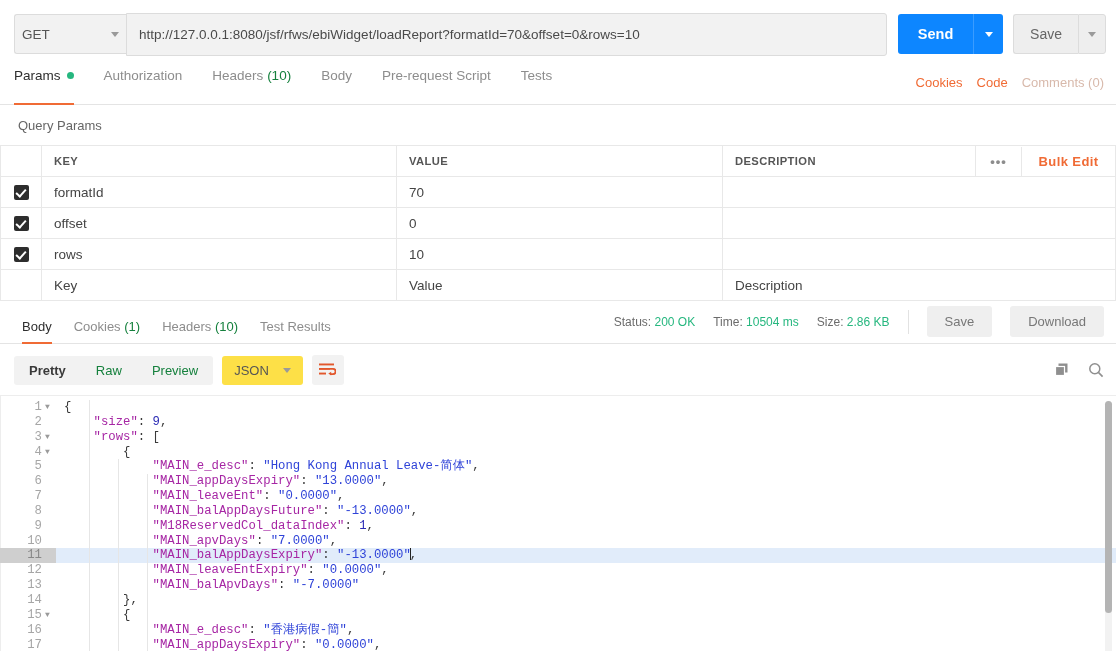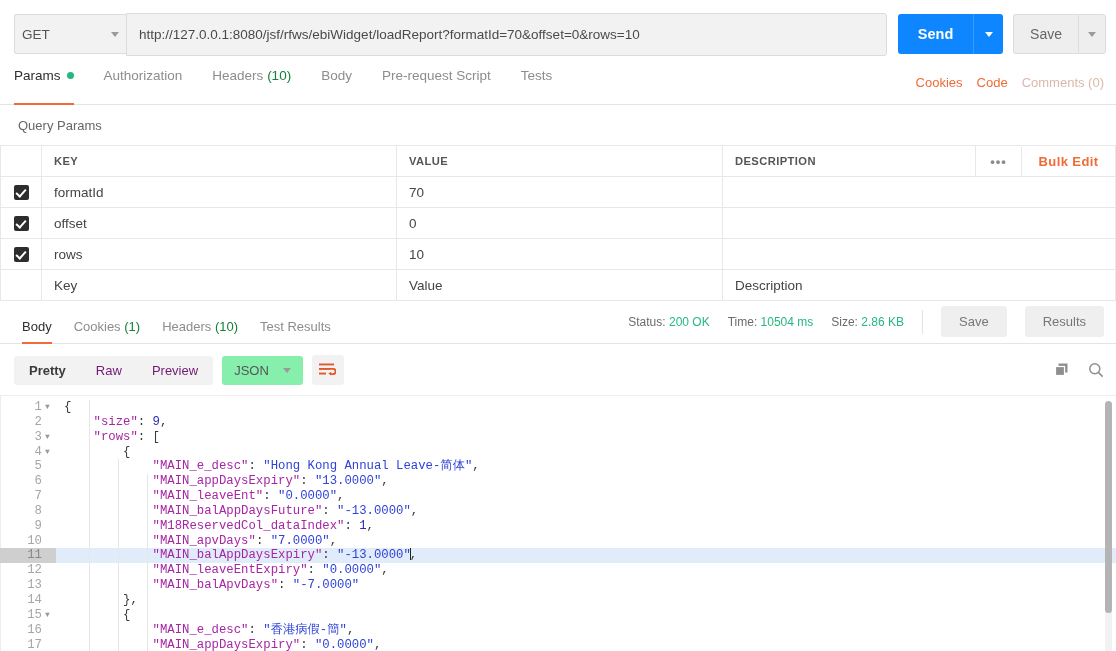--- a/index.html
+++ b/index.html
@@ -225,27 +225,27 @@
     padding: 11px 12px 10px 14px;
     gap: 9px;
   }
   .seg {
     display: flex;
     background: #f2f2f2;
     border-radius: 3px;
     overflow: hidden;
   }
   .seg-item {
-    font-size: 13px; color: #701a75;
+    font-size: 13px; color: #15803d;
     padding: 7px 15px; cursor: pointer;
   }
   .seg-item.active { color: #3a3a3a; font-weight: bold; }
   .json-sel {
     display: flex; align-items: center; gap: 14px;
-    background: #86efac; border-radius: 3px;
+    background: #fde047; border-radius: 3px;
     padding: 7px 12px;
     font-size: 13px; color: #555;
     cursor: pointer;
   }
   .wrap-btn {
     background: #f2f2f2; border-radius: 3px;
     width: 32px; height: 30px;
     display: flex; align-items: center; justify-content: center;
     cursor: pointer;
   }
@@ -433,21 +433,21 @@
     <span class="meta-item">
       <span>Time:</span>
       <b>10504 ms</b>
     </span>
     <span class="meta-item">
       <span>Size:</span>
       <b>2.86 KB</b>
     </span>
     <span class="vsep"></span>
     <button class="sm-btn">Save</button>
-    <button class="sm-btn">Results</button>
+    <button class="sm-btn">Download</button>
   </div>
 </div>
 
 <div class="body-toolbar">
   <div class="seg">
     <span class="seg-item active">Pretty</span>
     <span class="seg-item">Raw</span>
     <span class="seg-item">Preview</span>
   </div>
   <div class="json-sel">

